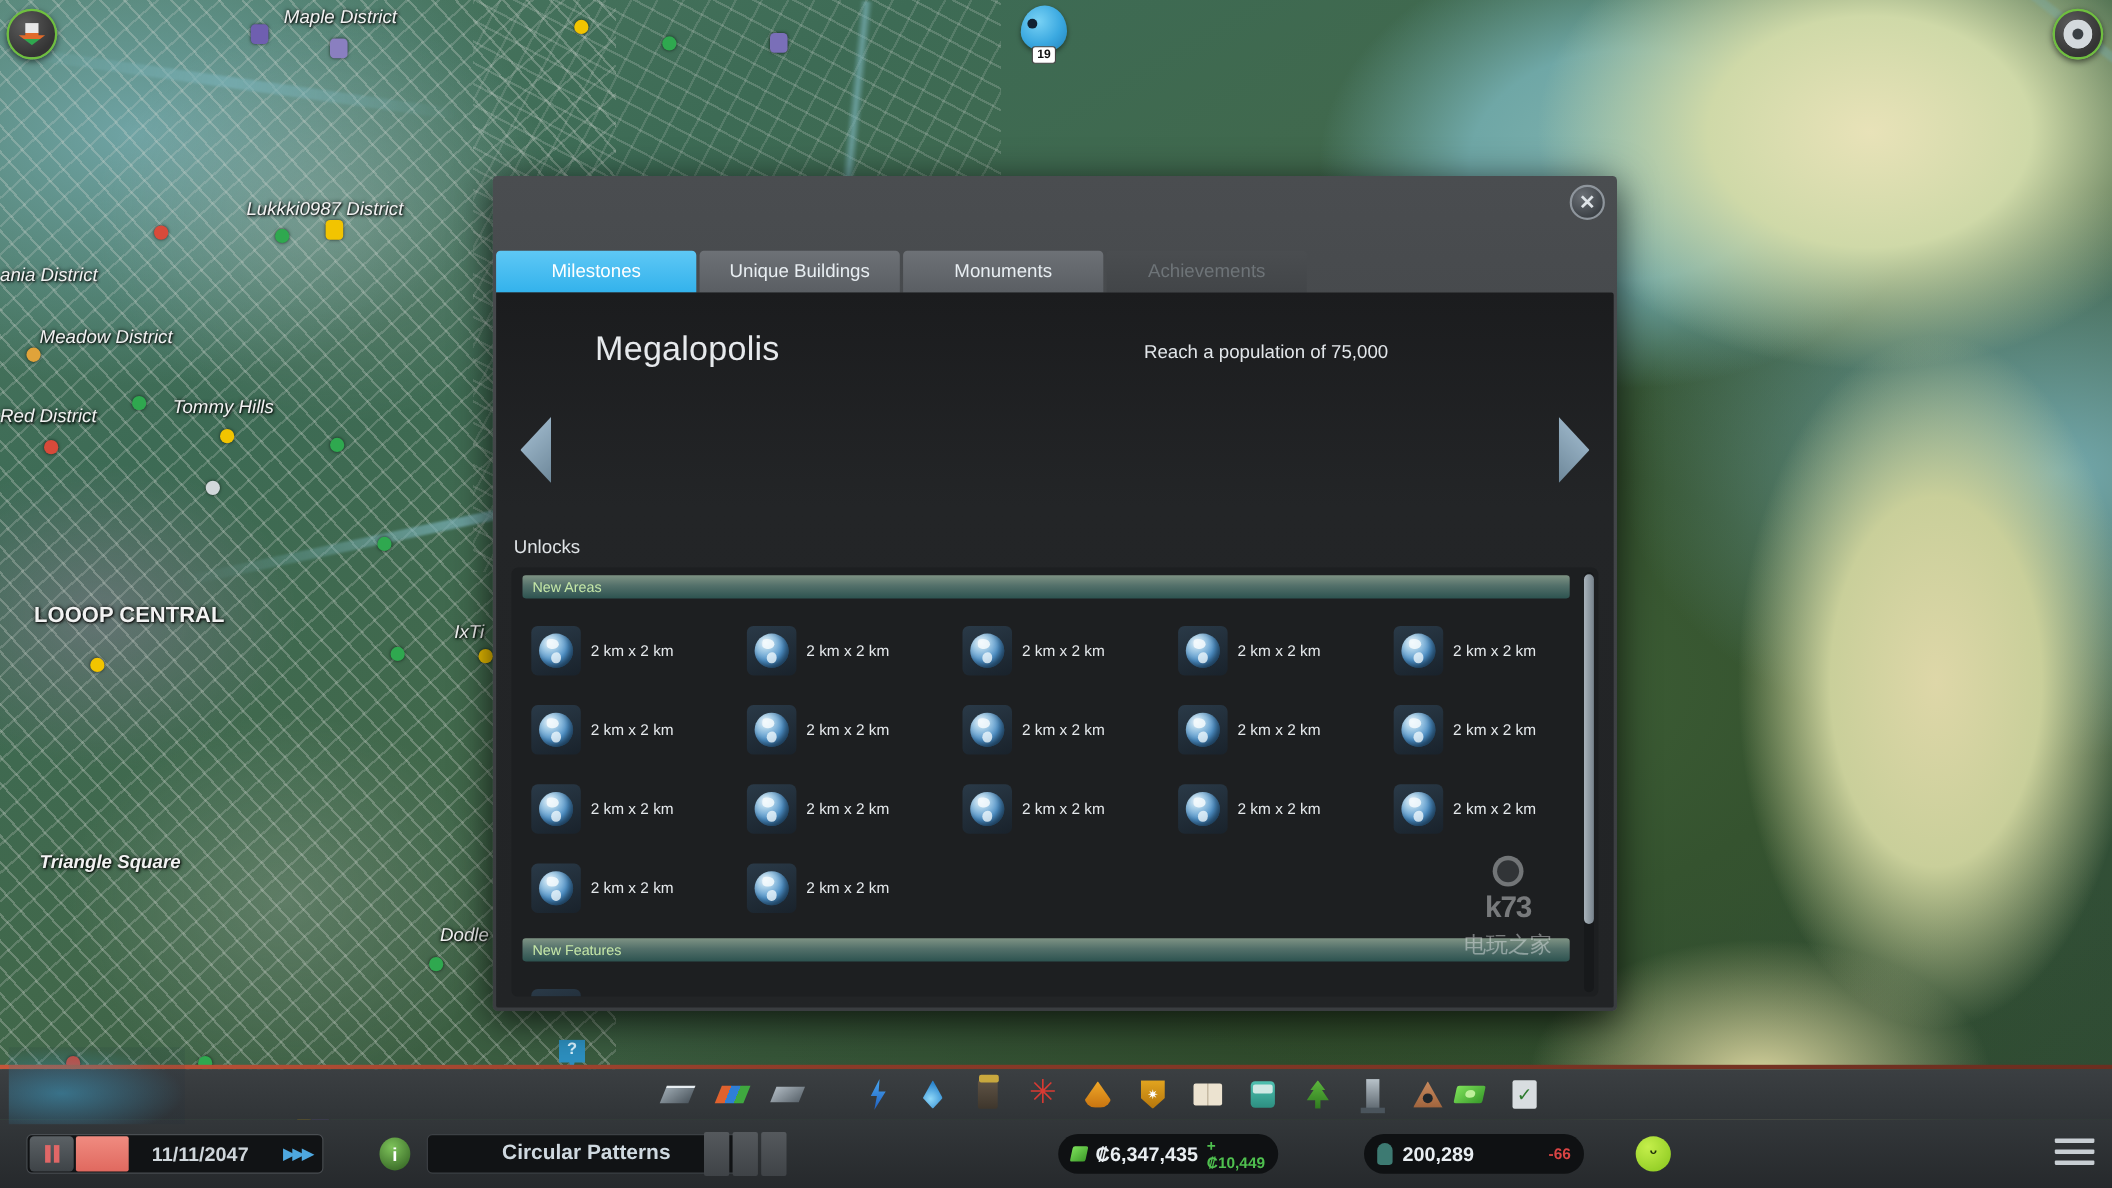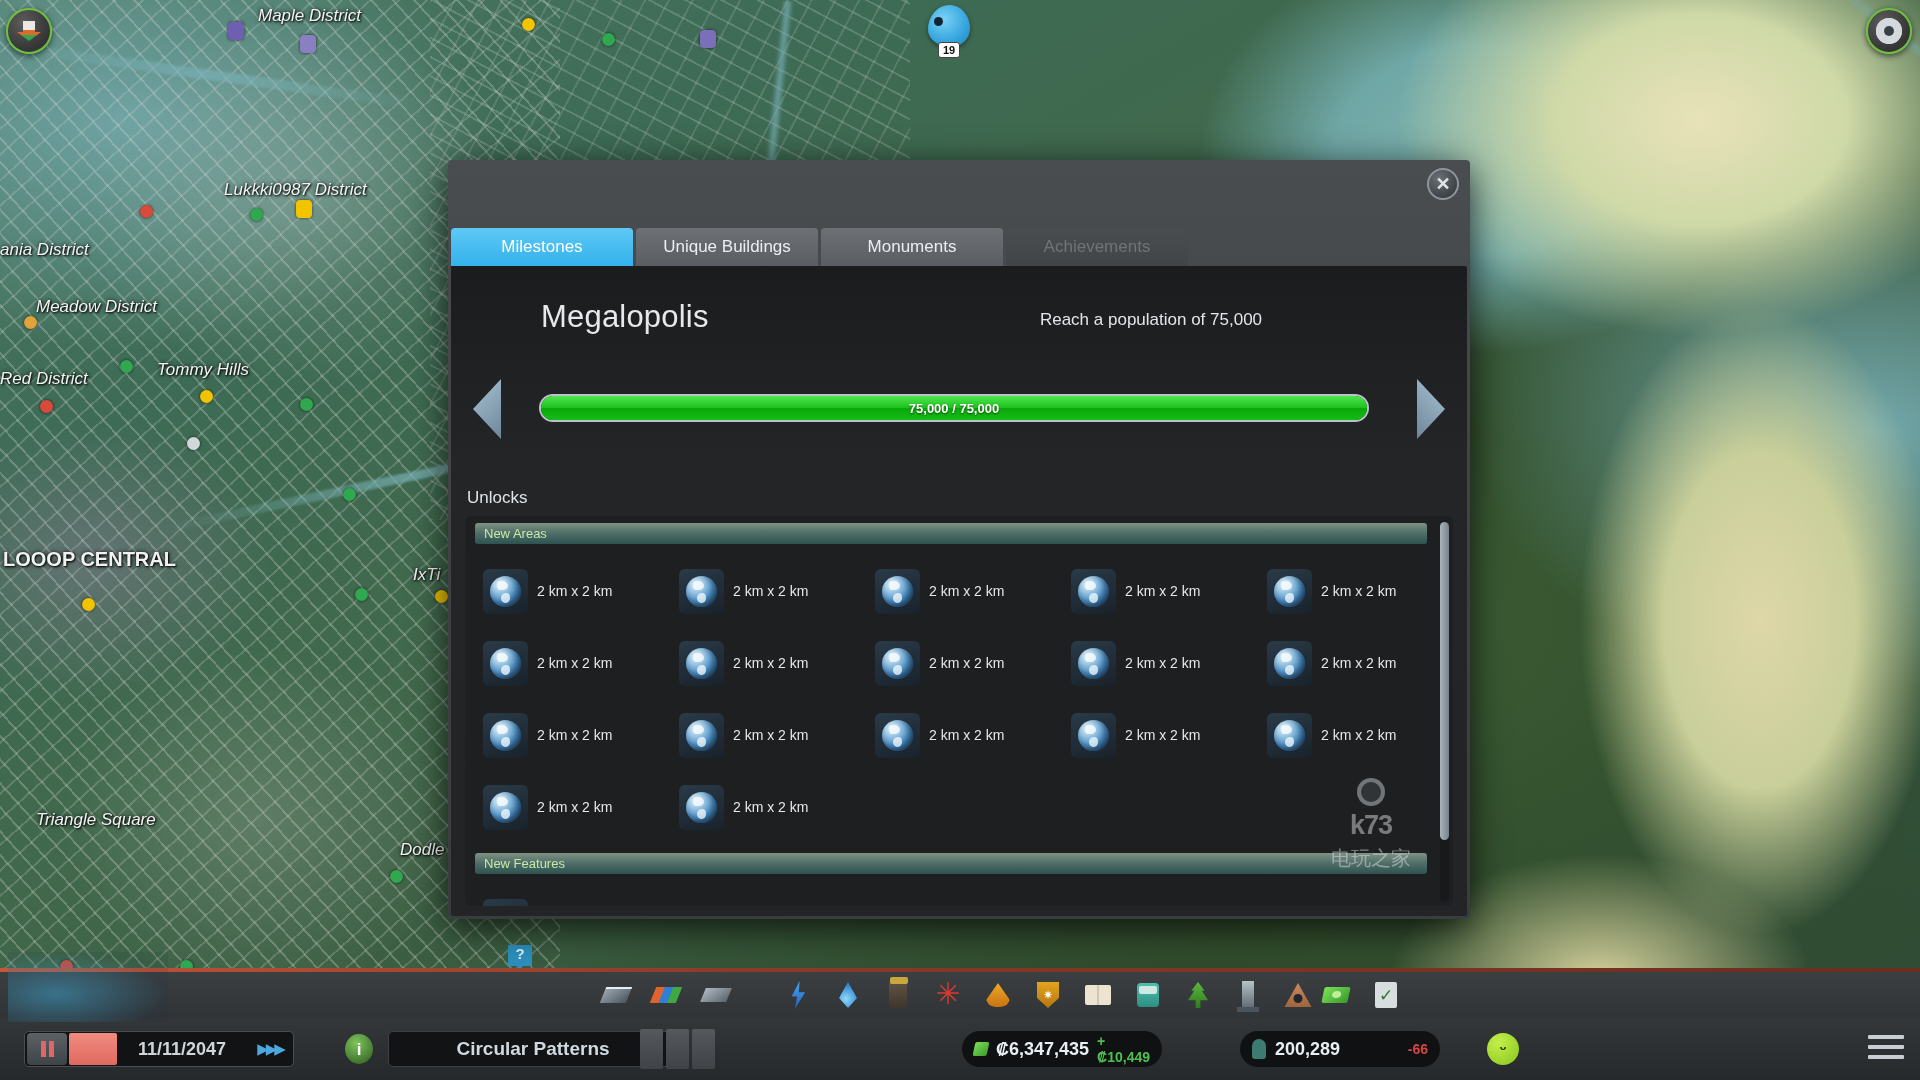--- a/index.html
+++ b/index.html
@@ -48,21 +48,21 @@
   }
   .district-label {
     position: absolute;
     color: #f2f2f2;
     font-style: italic;
     font-size: 17px;
     text-shadow: 0 0 4px rgba(0,0,0,0.95), 1px 1px 2px rgba(0,0,0,0.9);
     white-space: nowrap;
     pointer-events: none;
   }
-  .district-label.big { font-size: 20px; font-weight: bold; font-style: normal; }
+  .district-label.big { font-size: 20px; font-weight: bold; font-style: normal; margin-left: 28px; }
   .map-dot {
     position: absolute; width: 13px; height: 13px; border-radius: 3px;
     box-shadow: 0 0 3px rgba(0,0,0,0.7);
   }
   .map-pin {
     position: absolute; width: 16px; height: 18px; border-radius: 4px;
     box-shadow: 0 0 3px rgba(0,0,0,0.7);
   }
 
   
@@ -469,21 +469,21 @@
 
 <div id="district-labels">
     <div class="district-label" style="left: 258px; top: 6px;">Maple District</div>
     <div class="district-label" style="left: 224px; top: 180px;">Lukkki0987 District</div>
     <div class="district-label" style="left: 0px; top: 240px;">ania District</div>
     <div class="district-label" style="left: 36px; top: 297px;">Meadow District</div>
     <div class="district-label" style="left: 0px; top: 369px;">Red District</div>
     <div class="district-label" style="left: 157px; top: 360px;">Tommy Hills</div>
     <div class="district-label big" style="left: 3px; top: 548px;">LOOOP CENTRAL</div>
     <div class="district-label" style="left: 413px; top: 565px;">IxTi</div>
-    <div class="district-label" style="left: 36px; top: 810px;">Triangle Square</div>
+    <div class="district-label" style="left: 36px; top: 774px; font-weight: bold;">Triangle Square</div>
     <div class="district-label" style="left: 400px; top: 840px;">Dodle</div>
   </div>
 
 <div class="corner-btn" id="info-btn">
   <div style="width:24px;height:20px;background:linear-gradient(180deg,#e8e8e8 45%,#e06a2a 45%,#e06a2a 70%,#2fa84f 70%);clip-path:polygon(25% 0,75% 0,75% 55%,100% 55%,50% 100%,0 55%,25% 55%);"></div>
 </div>
 <div class="corner-btn" id="settings-btn">
   <div style="width:26px;height:26px;border-radius:50%;background:#d4d9dd;box-shadow:0 0 0 4px #d4d9dd inset;position:relative;">
     <div style="position:absolute;left:50%;top:50%;transform:translate(-50%,-50%);width:10px;height:10px;border-radius:50%;background:#3a3f44;"></div>
   </div>
@@ -513,25 +513,20 @@
     </div>
   </div>
 
   <div id="dialog-body">
     <div id="milestone-title">Megalopolis</div>
     <div id="milestone-desc">Reach a population of 75,000</div>
 
     <div class="nav-arrow" id="nav-prev"></div>
     <div class="nav-arrow" id="nav-next"></div>
 
-    <div id="progress-wrap">
-      <div id="progress-fill" style="width: 100%;">
-        <span id="progress-text">75,000 / 75,000</span>
-      </div>
-    </div>
 
     <div id="unlocks-title">Unlocks</div>
 
     <div id="unlocks-panel">
       <div id="unlocks-scroll">
           <div class="section-header">New Areas</div>
           <div class="unlock-grid">
             <div class="unlock-item">
               <div class="unlock-icon">
                 <div class="globe"></div>

